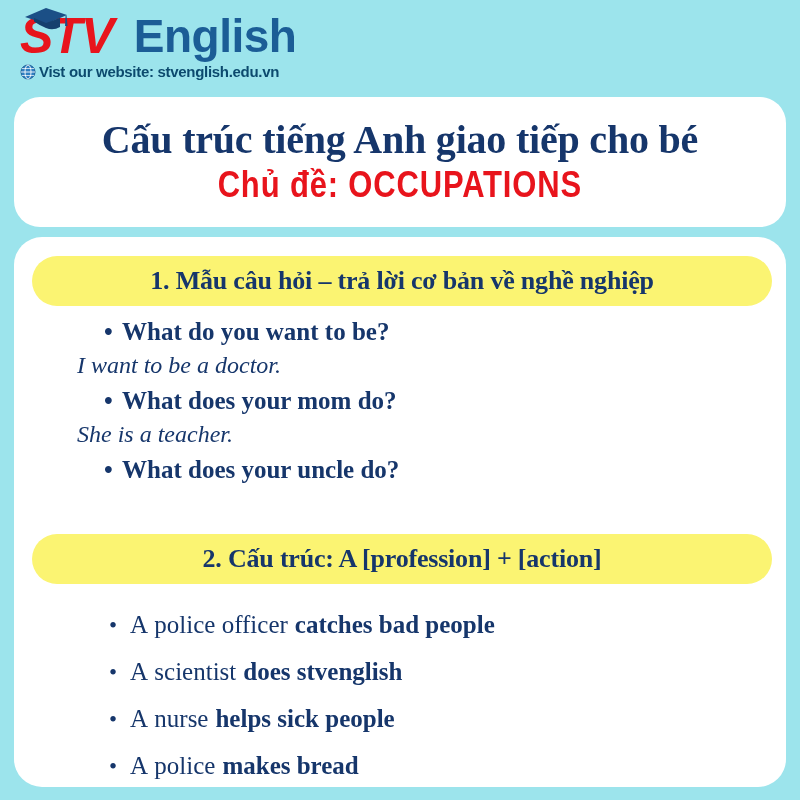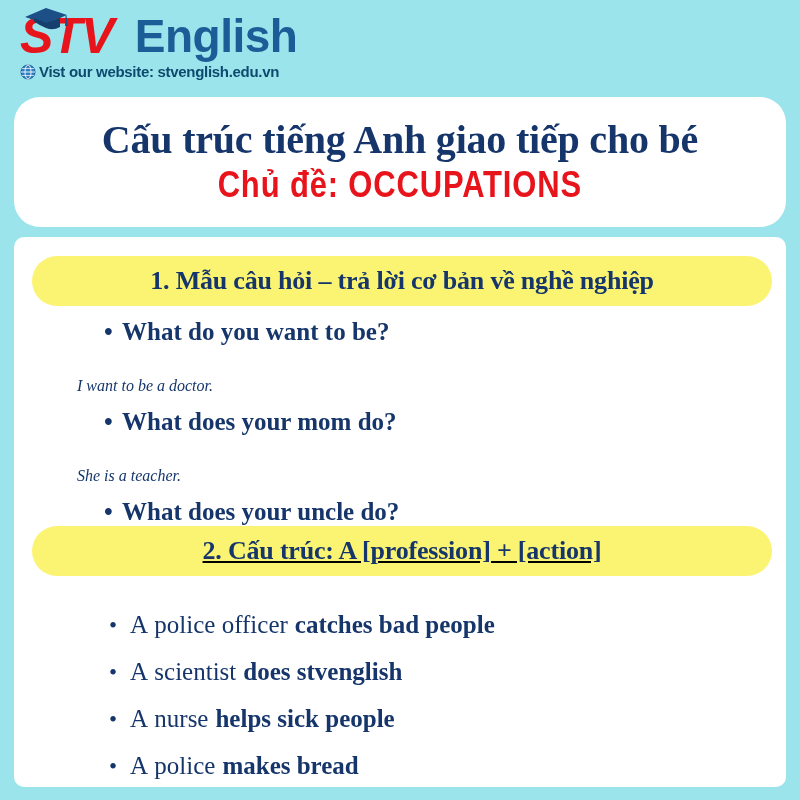--- a/index.html
+++ b/index.html
@@ -21,20 +21,21 @@
     left: 18px;
     top: 6px;
     width: 320px;
     height: 82px;
   }
   .logo-row {
     position: relative;
     display: flex;
     align-items: flex-end;
     height: 56px;
+    gap: 9px;
   }
   .cap-icon {
     position: absolute;
     left: 4px;
     top: -2px;
     width: 48px;
     height: 30px;
     z-index: 3;
     pointer-events: none;
   }
@@ -48,21 +49,21 @@
     line-height: 52px;
     margin-left: 2px;
     z-index: 2;
   }
   .logo-english {
     font-family: "Liberation Sans", sans-serif;
     font-weight: bold;
     font-size: 46px;
     color: #1b5d96;
     line-height: 52px;
-    margin-left: 22px;
+    margin-left: 12px;
     letter-spacing: -0.5px;
   }
   .logo-web {
     display: flex;
     align-items: center;
     margin-top: 1px;
     margin-left: 2px;
   }
   .globe-icon {
     width: 16px;
@@ -116,38 +117,38 @@
   }
 
   
   .body-card {
     position: absolute;
     left: 14px;
     top: 237px;
     width: 772px;
     height: 550px;
     background: #ffffff;
-    border-radius: 10px;
+    border-radius: 28px;
     box-sizing: border-box;
     padding: 3px;
   }
 
   .section-pill {
     position: absolute;
     left: 18px;
     width: 740px;
     height: 50px;
     background: #fbf472;
     border-radius: 25px;
     display: flex;
     align-items: center;
     justify-content: center;
   }
   .pill-1 { top: 19px; }
-  .pill-2 { top: 289px; text-decoration: underline; }
+  .pill-2 { top: 297px; }
   .section-pill-text {
     font-family: "Liberation Serif", serif;
     font-weight: bold;
     font-size: 26px;
     color: #16366b;
     white-space: nowrap;
     letter-spacing: -0.2px;
   }
 
   
@@ -172,24 +173,23 @@
     width: 18px;
     flex: none;
     font-size: 25px;
     line-height: 33px;
     color: #16366b;
   }
   .qa-answer {
     padding-left: 63px;
     font-family: "Liberation Serif", serif;
     font-style: italic;
-    font-size: 16px;
+    font-size: 24px;
     color: #16366b;
     line-height: 34px;
-    margin-top: 21px;
   }
 
   
   .struct-list {
     position: absolute;
     left: 0;
     top: 365px;
     width: 772px;
   }
   .struct-item {

